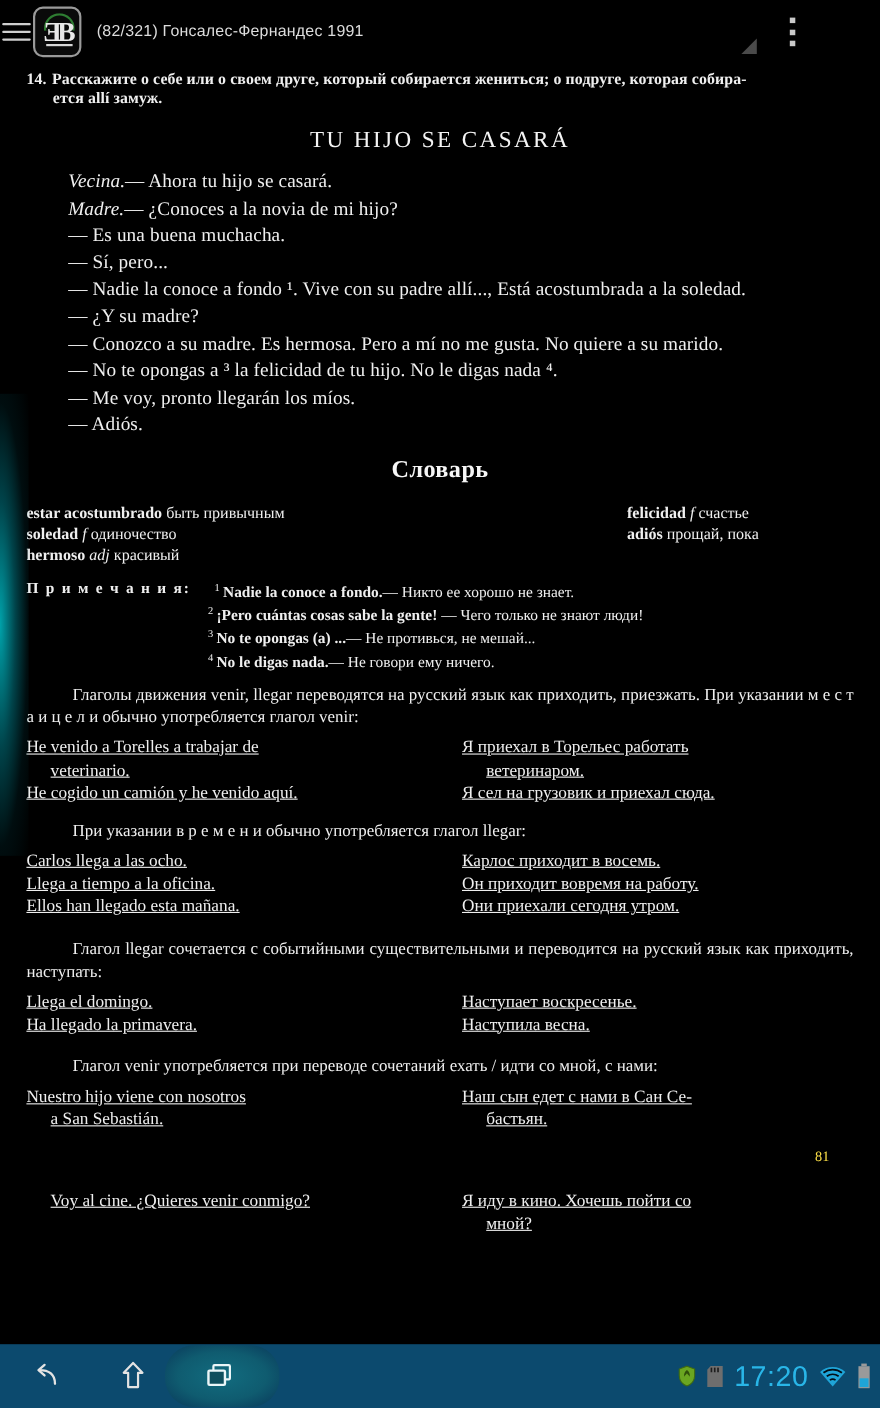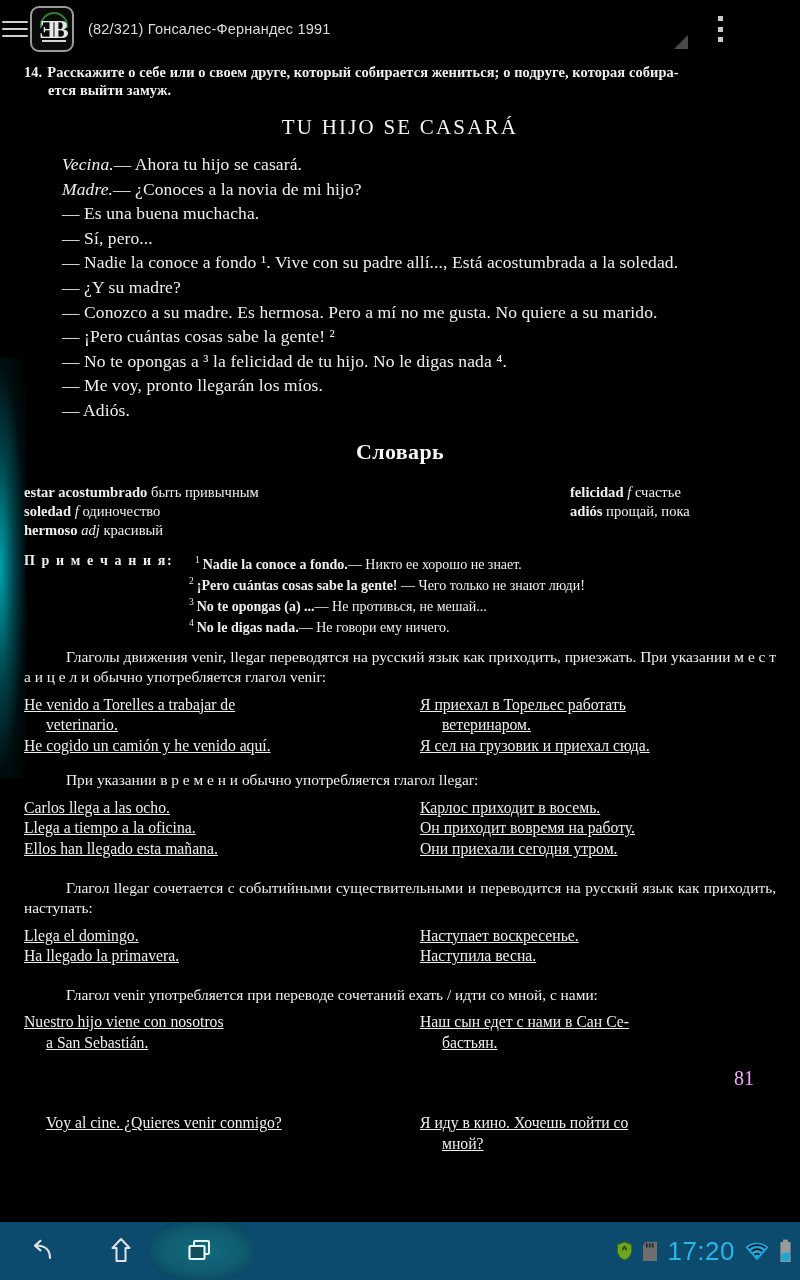--- a/index.html
+++ b/index.html
@@ -186,24 +186,24 @@
 
   .exrows { margin-top: 7px; font-size: 15.7px; line-height: 20.6px; text-decoration: underline; }
   .exrow { display: flex; padding: 0 2px; }
   .exrow .es { width: 396px; flex: 0 0 396px; padding-right: 8px; }
   .exrow .ru { flex: 1; }
   .exrow .sub { display: block; padding-left: 22px; }
   .exrow .justify { display: flex; justify-content: space-between; }
 
   .pagenum {
     text-align: right;
-    font-size: 20px;
+    font-size: 13px;
     padding-right: 24px;
     margin-top: 14px;
-    color: #f0abfc;
+    color: #fde047;
   }
 
   .gap-row {
     margin-top: 22px;
     font-size: 15.7px;
     line-height: 21px;
   }
 
   
   #navbar {
@@ -268,21 +268,21 @@
     </div>
   </div>
 
   <div id="page">
     <div id="edge-glow"></div>
 
     <div class="book sc">
 
       <div class="ex-head">
         <span class="num">14.</span><span>Расскажите о себе или о своем друге, который собирается жениться; о подруге, которая собира-</span>
-        <span class="l2">ется выйти замуж.</span>
+        <span class="l2">ется allí замуж.</span>
       </div>
 
       <div class="story-title">TU HIJO SE CASARÁ</div>
 
       <div class="dlg">
         <div class="ln">
           <span class="ind"></span><i>Vecina.</i><span>—</span><span> Ahora tu hijo se casará.</span>
         </div>
         <div class="ln">
           <span class="ind"></span><i>Madre.</i><span>—</span><span> ¿Conoces a la novia de mi hijo?</span>
@@ -294,23 +294,20 @@
           <span class="ind"></span><span>—</span><span> Sí, pero...</span>
         </div>
         <div class="wrapln">
           <span class="ind"></span><span>—</span><span> Nadie la conoce a fondo ¹. Vive con su padre allí..., Está acostumbrada a la soledad.</span>
         </div>
         <div class="ln">
           <span class="ind"></span><span>—</span><span> ¿Y su madre?</span>
         </div>
         <div class="wrapln">
           <span class="ind"></span><span>—</span><span> Conozco a su madre. Es hermosa. Pero a mí no me gusta. No quiere a su marido.</span>
-        </div>
-        <div class="ln">
-          <span class="ind"></span><span>—</span><span> ¡Pero cuántas cosas sabe la gente! ²</span>
         </div>
         <div class="ln">
           <span class="ind"></span><span>—</span><span> No te opongas a ³ la felicidad de tu hijo. No le digas nada ⁴.</span>
         </div>
         <div class="ln">
           <span class="ind"></span><span>—</span><span> Me voy, pronto llegarán los míos.</span>
         </div>
         <div class="ln">
           <span class="ind"></span><span>—</span><span> Adiós.</span>
         </div>

